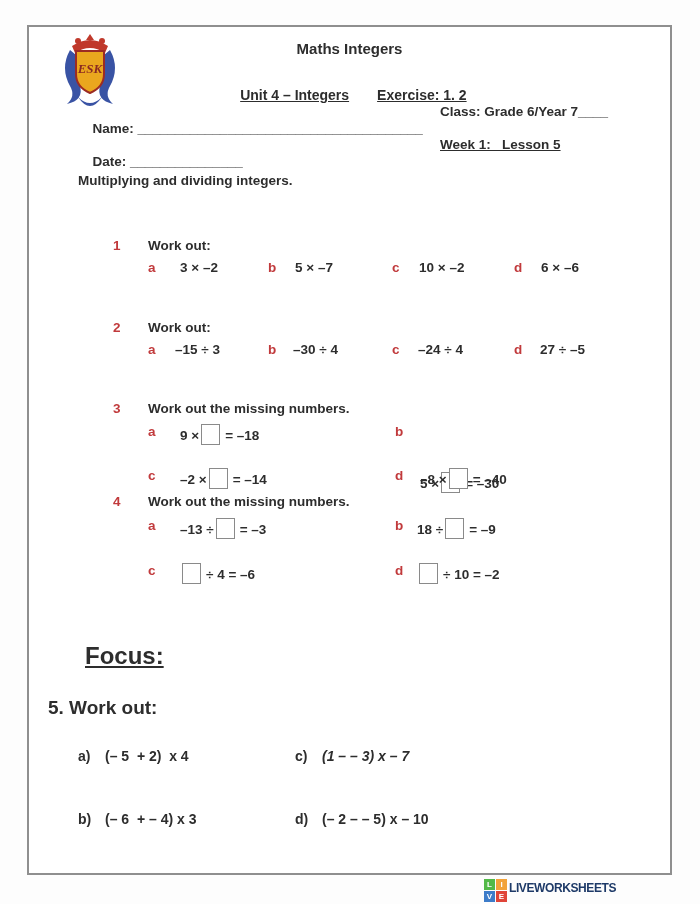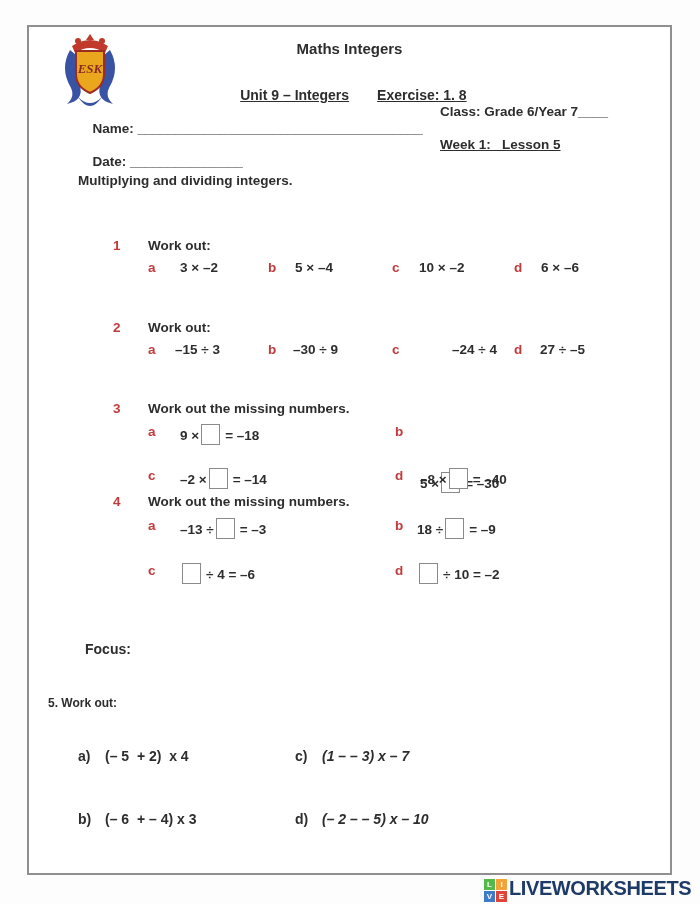--- a/index.html
+++ b/index.html
@@ -20,88 +20,88 @@
   .u { text-decoration: underline; }
   .center { left: 27px; width: 645px; text-align: center; }
   .title { font-size: 15px; }
   .subtitle { font-size: 14px; }
   .subtitle .gap { display: inline-block; width: 28px; }
   .box {
     display: inline-block; width: 19px; height: 21px;
     border: 1.5px solid #8a8a8a; background: #fff;
     vertical-align: -5px; margin: 0 5px 0 2px;
   }
-  .focus { font-size: 14px; }
-  .q5label { font-size: 12px; }
+  .focus { font-size: 24px; text-decoration: underline; }
+  .q5label { font-size: 19px; }
   .q5row { font-size: 14px; }
   .footer { position: absolute; left: 484px; top: 875px; display: flex; align-items: flex-start; }
   .tiles {
     display: grid; grid-template-columns: 11px 11px; grid-auto-rows: 11px;
     gap: 1px; margin-top: 4px;
   }
   .tile { color: #fff; font-size: 8px; line-height: 11px; text-align: center; font-weight: 700; }
   .tile-l { background: #53b948; }
   .tile-i { background: #f2a33a; }
   .tile-v { background: #3d7cc9; }
   .tile-e { background: #e04438; }
-  .brand { color: #1e3a68; font-size: 20px; letter-spacing: -0.4px; margin-left: 2px; line-height: 27px; white-space: pre; }
+  .brand { color: #1e3a68; font-size: 12px; letter-spacing: -0.4px; margin-left: 2px; line-height: 27px; white-space: pre; }
 </style>
 </head>
 <body>
 
 <div class="sheet"></div>
 
 <svg class="abs" style="left:58px;top:33px;" width="64" height="76" viewBox="0 0 64 76">
   <path d="M32 1 l4 6 h-8 z" fill="#c0392b"></path>
   <circle cx="20" cy="8" r="3" fill="#c0392b"></circle>
   <circle cx="44" cy="8" r="3" fill="#c0392b"></circle>
   <path d="M14 13 Q32 1 50 13 L47 20 Q32 10 17 20 Z" fill="#c0392b"></path>
   <path d="M12 17 Q2 35 12 53 Q18 63 9 71 Q26 67 22 53 Q16 36 18 22 Z" fill="#3953a4"></path>
   <path d="M52 17 Q62 35 52 53 Q46 63 55 71 Q38 67 42 53 Q48 36 46 22 Z" fill="#3953a4"></path>
   <path d="M18 18 h28 v23 q0 13 -14 19 q-14 -6 -14 -19 z" fill="#eaa71e" stroke="#9c2b23" stroke-width="2"></path>
   <text x="32" y="40" font-size="13" font-style="italic" font-weight="bold" fill="#8a2a22" text-anchor="middle" font-family="Liberation Serif, serif">ESK</text>
   <path d="M20 64 Q32 76 44 64 Q38 73 32 73 Q26 73 20 64" fill="#3953a4"></path>
 </svg>
 
 <div class="abs center title" style="top:40px;">Maths Integers</div>
 <div class="abs center subtitle" style="top:69px;">
-  <span class="u">Unit 9 – Integers</span><span class="gap"></span><span class="u">Exercise: 1. 8</span>
+  <span class="u">Unit 4 – Integers</span><span class="gap"></span><span class="u">Exercise: 1. 2</span>
 </div>
 
 <div class="abs" style="left:85px;top:104px;">
   <span>Name: </span><span>______________________________________</span>
 </div>
 <div class="abs" style="left:440px;top:104px;">Class: Grade 6/Year 7____</div>
 
 <div class="abs" style="left:85px;top:137px;">
   <span>Date: </span><span>_______________</span>
 </div>
 <div class="abs u" style="left:440px;top:137px;">Week 1:   Lesson 5</div>
 
 <div class="abs" style="left:78px;top:173px;">Multiplying and dividing integers.</div>
 
 <span class="abs red" style="left:113px;top:238px;">1</span>
 <span class="abs" style="left:148px;top:238px;">Work out:</span>
 <span class="abs red" style="left:148px;top:260px;">a</span>
 <span class="abs" style="left:180px;top:260px;">3 × –2</span>
 <span class="abs red" style="left:268px;top:260px;">b</span>
-<span class="abs" style="left:295px;top:260px;">5 × –4</span>
+<span class="abs" style="left:295px;top:260px;">5 × –7</span>
 <span class="abs red" style="left:392px;top:260px;">c</span>
 <span class="abs" style="left:419px;top:260px;">10 × –2</span>
 <span class="abs red" style="left:514px;top:260px;">d</span>
 <span class="abs" style="left:541px;top:260px;">6 × –6</span>
 
 <span class="abs red" style="left:113px;top:320px;">2</span>
 <span class="abs" style="left:148px;top:320px;">Work out:</span>
 <span class="abs red" style="left:148px;top:342px;">a</span>
 <span class="abs" style="left:175px;top:342px;">–15 ÷ 3</span>
 <span class="abs red" style="left:268px;top:342px;">b</span>
-<span class="abs" style="left:293px;top:342px;">–30 ÷ 9</span>
+<span class="abs" style="left:293px;top:342px;">–30 ÷ 4</span>
 <span class="abs red" style="left:392px;top:342px;">c</span>
-<span class="abs" style="left:418px;top:342px;margin-left:34px;">–24 ÷ 4</span>
+<span class="abs" style="left:418px;top:342px;">–24 ÷ 4</span>
 <span class="abs red" style="left:514px;top:342px;">d</span>
 <span class="abs" style="left:540px;top:342px;">27 ÷ –5</span>
 
 <span class="abs red" style="left:113px;top:401px;">3</span>
 <span class="abs" style="left:148px;top:401px;">Work out the missing numbers.</span>
 <span class="abs red" style="left:148px;top:424px;">a</span>
 <span class="abs" style="left:180px;top:424px;"><span>9 ×</span><span class="box"></span><span>= –18</span></span>
 <span class="abs red" style="left:395px;top:424px;">b</span>
 <span class="abs" style="left:420px;top:424px;margin-top:48px;"><span>5 ×</span><span class="box"></span><span>= –30</span></span>
 <span class="abs red" style="left:148px;top:468px;">c</span>
@@ -123,21 +123,21 @@
 <div class="abs focus" style="left:85px;top:641px;">Focus:</div>
 <div class="abs q5label" style="left:48px;top:696px;">5. Work out:</div>
 
 <span class="abs q5row" style="left:78px;top:748px;">a)</span>
 <span class="abs q5row" style="left:105px;top:748px;">(– 5  + 2)  x 4</span>
 <span class="abs q5row" style="left:295px;top:748px;">c)</span>
 <span class="abs q5row" style="left:322px;top:748px;font-style:italic;">(1 – – 3) x – 7</span>
 <span class="abs q5row" style="left:78px;top:811px;">b)</span>
 <span class="abs q5row" style="left:105px;top:811px;text-align:center;">(– 6  + – 4) x 3</span>
 <span class="abs q5row" style="left:295px;top:811px;">d)</span>
-<span class="abs q5row" style="left:322px;top:811px;font-style:italic;">(– 2 – – 5) x – 10</span>
+<span class="abs q5row" style="left:322px;top:811px;">(– 2 – – 5) x – 10</span>
 
 <div class="footer">
   <div class="tiles">
     <span class="tile tile-l">L</span>
     <span class="tile tile-i">I</span>
     <span class="tile tile-v">V</span>
     <span class="tile tile-e">E</span>
   </div>
   <span class="brand">LIVEWORKSHEETS</span>
 </div>

